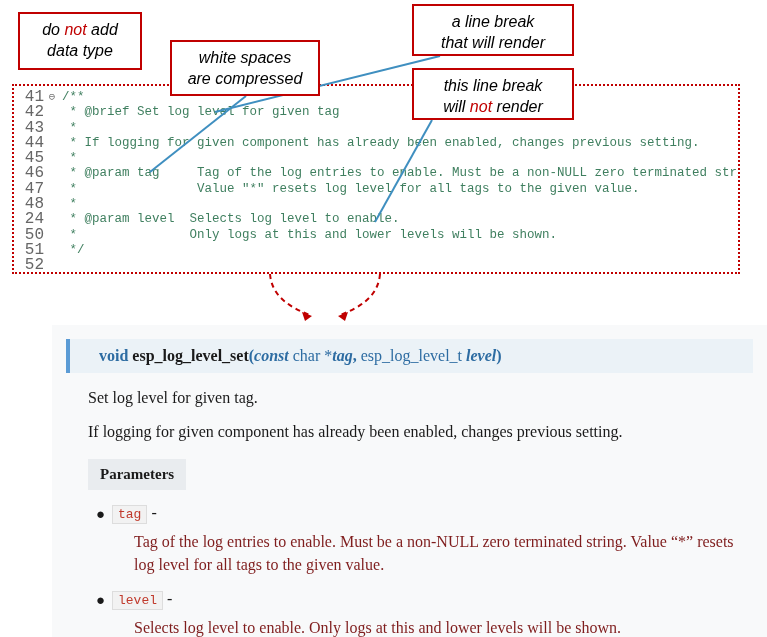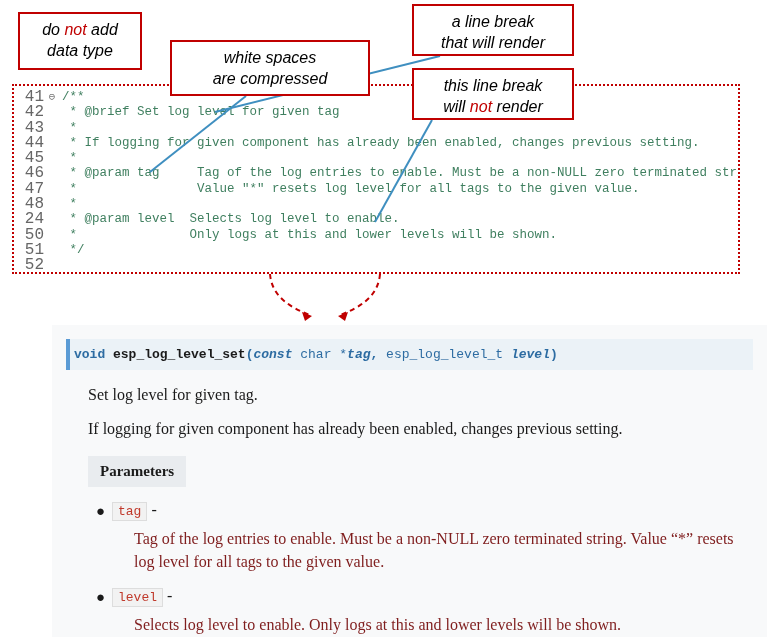--- a/index.html
+++ b/index.html
@@ -25,21 +25,21 @@
     line-height: 1.3;
     text-align: center;
     padding: 6px 10px;
     box-sizing: border-box;
     z-index: 12;
     font-style: italic;
   }
   .callout .red { color: #c00000; }
 
   #callout-datatype { left: 18px;  top: 12px;  width: 124px; height: 58px; }
-  #callout-spaces   { left: 170px; top: 40px;  width: 200px; height: 56px; }
+  #callout-spaces   { left: 170px; top: 40px;  width: 150px; height: 56px; }
   #callout-lb-yes   { left: 412px; top: 4px;   width: 162px; height: 52px; }
   #callout-lb-no    { left: 412px; top: 68px;  width: 162px; height: 52px; }
 
   
   .connector {
     position: absolute;
     z-index: 11;
     pointer-events: none;
   }
 
@@ -110,23 +110,23 @@
     height: 312px;
     background: #f8f9fa;
     box-sizing: border-box;
     z-index: 4;
     overflow: hidden;
   }
   #doc-signature {
     margin: 14px 14px 0 14px;
     background: #ebf2f7;
     border-left: 4px solid #5b9bd5;
-    padding: 8px 4px;
-    font-family: Liberation Mono, monospace;
-    font-size: 13px;
+    padding: 8px 29px;
+    font-family: Liberation Serif, serif;
+    font-size: 16px;
     color: #2d6ca2;
     font-weight: bold;
   }
   #doc-signature .sig-kw { color: #2d6ca2; font-weight: bold; }
   #doc-signature .sig-name { color: #1a1a1a; font-weight: bold; }
   #doc-signature .sig-punct { color: #2d6ca2; font-weight: bold; }
   #doc-signature .sig-italic { font-style: italic; font-weight: bold; }
   #doc-signature .sig-plain { color: #2d6ca2; font-weight: normal; }
 
   .doc-para {

